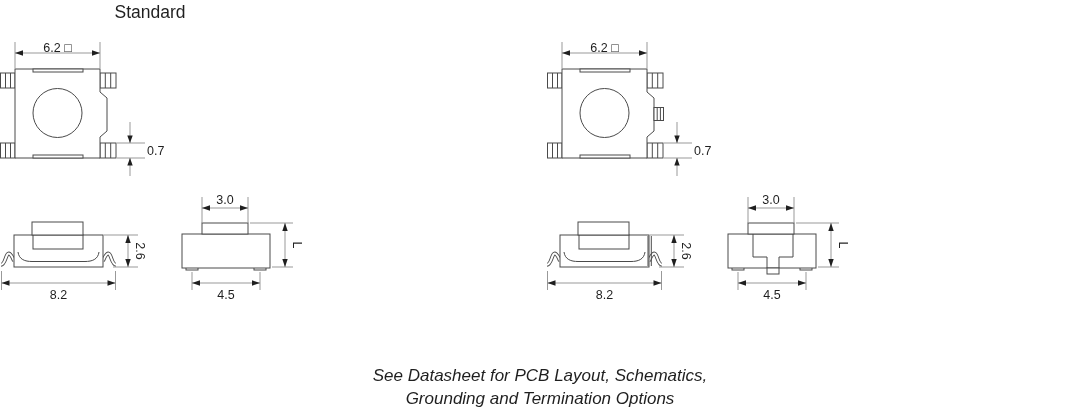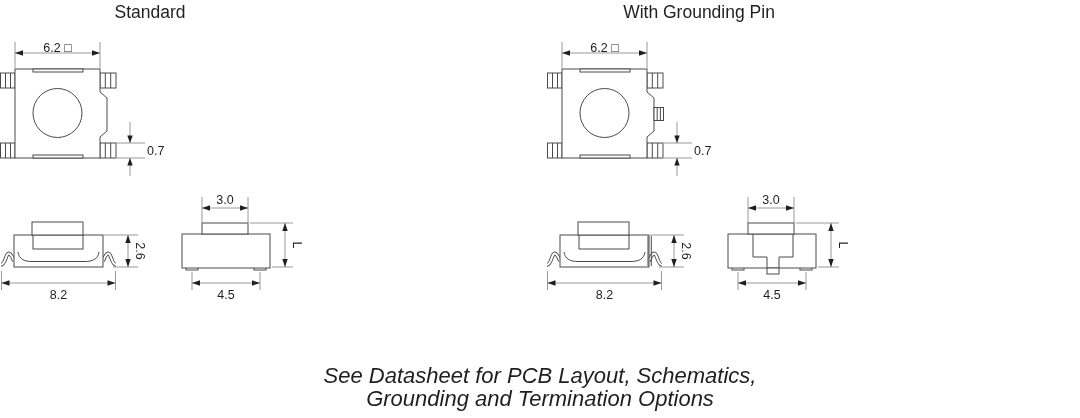--- a/index.html
+++ b/index.html
@@ -20,33 +20,32 @@
   .dimtext{
     font-family:"Liberation Sans",sans-serif;
     font-size:12.5px;
     fill:#1f1f1f;
   }
   .footer{
     position:absolute;
     left:290px;top:364px;width:500px;
     text-align:center;
     font-style:italic;
-    font-size:22px;
+    font-size:17px;
     line-height:23px;
     color:#1f1f1f;
   }
 </style>
 </head>
 <body>
 
 <div class="canvas">
 
   <div class="col-title" style="left:40px;top:2px;width:220px">Standard</div>
 
-  <div class="col-title" style="left:589px;top:2px;width:220px">With Grounding Pin</div>
 
   <svg class="drawing" style="left:0;top:36px" width="170" height="142" viewBox="0 36 170 142">
     <g id="g-top-part" stroke="#4a4a4a" stroke-width="1" fill="#ffffff">
 
       <rect x="0.5" y="73" width="14.5" height="15"></rect>
       <path d="M5.5,73 V88 M10.5,73 V88" fill="none"></path>
       <rect x="0.5" y="143" width="14.5" height="15"></rect>
       <path d="M5.5,143 V158 M10.5,143 V158" fill="none"></path>
       <rect x="100" y="73" width="16" height="15"></rect>
       <path d="M105.3,73 V88 M110.7,73 V88" fill="none"></path>

